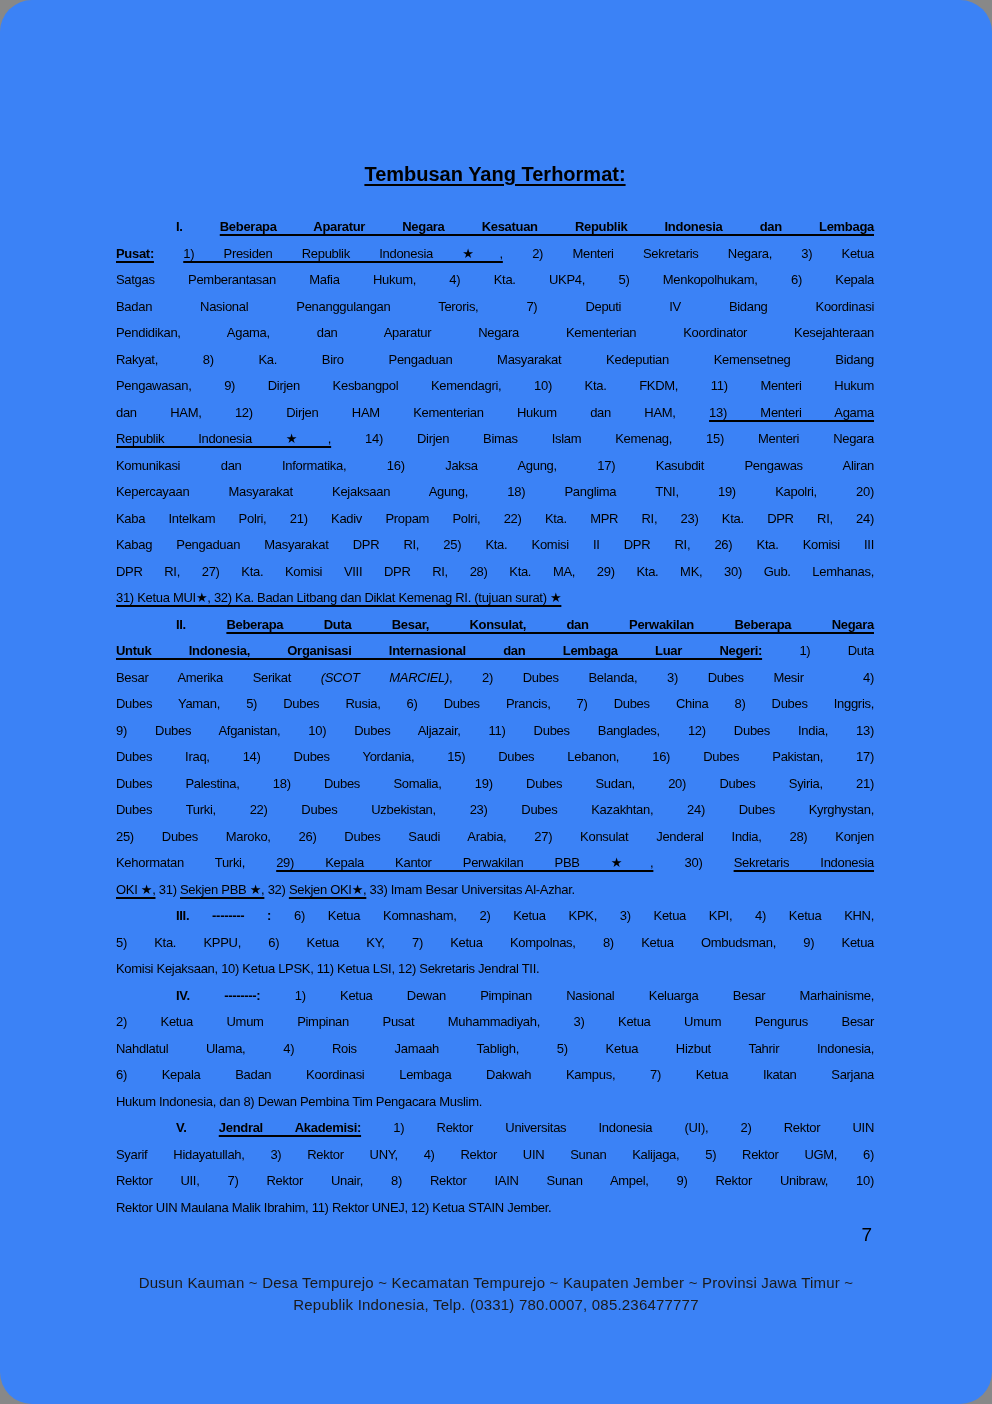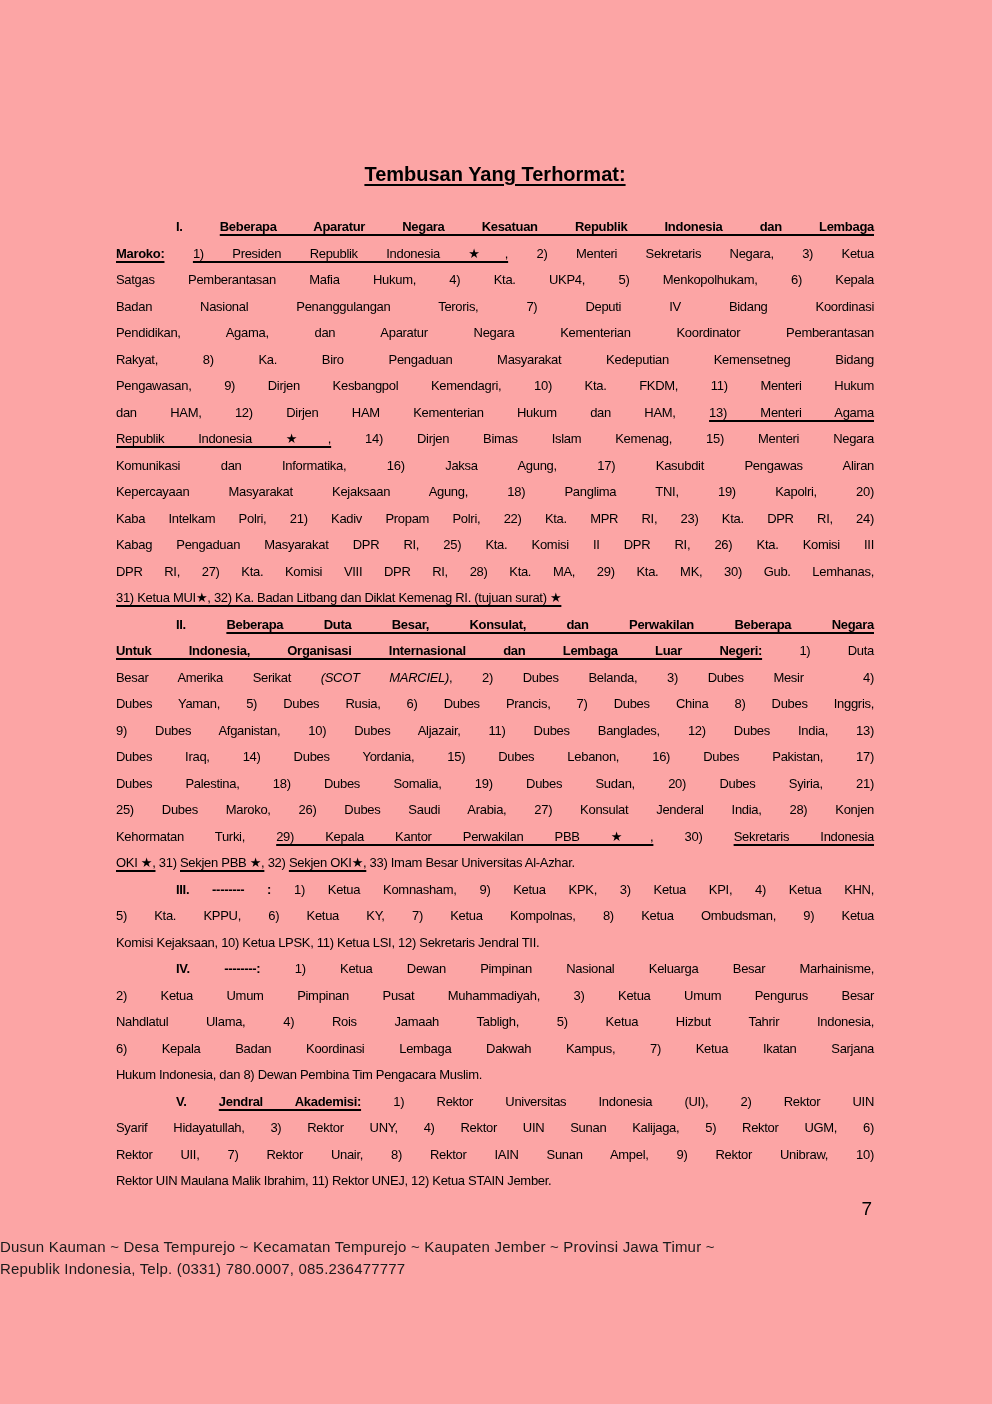--- a/index.html
+++ b/index.html
@@ -1,23 +1,24 @@
 <!DOCTYPE html>
 <html><head>
 <meta charset="utf-8">
 <style>
   html, body { margin: 0; padding: 0; background: #888; }
   .page {
     position: relative;
     width: 992px;
     height: 1404px;
-    background: #fca5a5;
+    background: #3b82f6;
     overflow: hidden;
     font-family: "Liberation Sans", "DejaVu Sans", sans-serif;
     color: #000;
+    border-radius: 32px;
   }
   .content {
     position: absolute;
     left: 116px;
     top: 161px;
     width: 758px;
   }
   .doc-title {
     font-size: 20px;
     font-weight: bold;
@@ -48,65 +49,67 @@
   .page-number {
     font-size: 19px;
     line-height: 27px;
     text-align: right;
     padding-right: 2px;
   }
   .footer {
     position: absolute;
     left: 0;
     right: 0;
-    top: 1236px;
+    top: 1272px;
+    text-align: center;
     font-size: 15px;
     line-height: 21.5px;
     letter-spacing: 0.2px;
     color: #1a1a1a;
   }
 </style>
 </head>
 <body>
 
 <div class="page">
   <div class="content">
     <h1 class="doc-title">Tembusan Yang Terhormat:</h1>
     <div class="doc-body">
         <div class="para">
           <div class="line first"><span class="seg b">I. </span><span class="seg b u">Beberapa Aparatur Negara Kesatuan Republik Indonesia dan Lembaga</span></div>
-          <div class="line"><span class="seg b u">Maroko:</span><span class="seg"> </span><span class="seg u">1) Presiden Republik Indonesia ★,</span><span class="seg"> 2) Menteri Sekretaris Negara, 3) Ketua</span></div>
+          <div class="line"><span class="seg b u">Pusat:</span><span class="seg"> </span><span class="seg u">1) Presiden Republik Indonesia ★,</span><span class="seg"> 2) Menteri Sekretaris Negara, 3) Ketua</span></div>
           <div class="line"><span class="seg">Satgas Pemberantasan Mafia Hukum, 4) Kta. UKP4, 5) Menkopolhukam, 6) Kepala</span></div>
           <div class="line"><span class="seg">Badan Nasional Penanggulangan Teroris, 7) Deputi IV Bidang Koordinasi</span></div>
-          <div class="line"><span class="seg">Pendidikan, Agama, dan Aparatur Negara Kementerian Koordinator Pemberantasan</span></div>
+          <div class="line"><span class="seg">Pendidikan, Agama, dan Aparatur Negara Kementerian Koordinator Kesejahteraan</span></div>
           <div class="line"><span class="seg">Rakyat, 8) Ka. Biro Pengaduan Masyarakat Kedeputian Kemensetneg Bidang</span></div>
           <div class="line"><span class="seg">Pengawasan, 9) Dirjen Kesbangpol Kemendagri, 10) Kta. FKDM, 11) Menteri Hukum</span></div>
           <div class="line"><span class="seg">dan HAM, 12) Dirjen HAM Kementerian Hukum dan HAM, </span><span class="seg u">13) Menteri Agama</span></div>
           <div class="line"><span class="seg u">Republik Indonesia ★,</span><span class="seg"> 14) Dirjen Bimas Islam Kemenag, 15) Menteri Negara</span></div>
           <div class="line"><span class="seg">Komunikasi dan Informatika, 16) Jaksa Agung, 17) Kasubdit Pengawas Aliran</span></div>
           <div class="line"><span class="seg">Kepercayaan Masyarakat Kejaksaan Agung, 18) Panglima TNI, 19) Kapolri, 20)</span></div>
           <div class="line"><span class="seg">Kaba Intelkam Polri, 21) Kadiv Propam Polri, 22) Kta. MPR RI, 23) Kta. DPR RI, 24)</span></div>
           <div class="line"><span class="seg">Kabag Pengaduan Masyarakat DPR RI, 25) Kta. Komisi II DPR RI, 26) Kta. Komisi III</span></div>
           <div class="line"><span class="seg">DPR RI, 27) Kta. Komisi VIII DPR RI, 28) Kta. MA, 29) Kta. MK, 30) Gub. Lemhanas,</span></div>
           <div class="line last"><span class="seg u">31) Ketua MUI★, 32) Ka. Badan Litbang dan Diklat Kemenag RI. (tujuan surat) ★</span></div>
         </div>
         <div class="para">
           <div class="line first"><span class="seg b">II. </span><span class="seg b u">Beberapa Duta Besar, Konsulat, dan Perwakilan Beberapa Negara</span></div>
           <div class="line"><span class="seg b u">Untuk Indonesia, Organisasi Internasional dan Lembaga Luar Negeri:</span><span class="seg"> 1) Duta</span></div>
           <div class="line"><span class="seg">Besar Amerika Serikat </span><span class="seg i">(SCOT MARCIEL)</span><span class="seg">, 2) Dubes Belanda, 3) Dubes Mesir&nbsp; 4)</span></div>
           <div class="line"><span class="seg">Dubes Yaman, 5) Dubes Rusia, 6) Dubes Prancis, 7) Dubes China 8) Dubes Inggris,</span></div>
           <div class="line"><span class="seg">9) Dubes Afganistan, 10) Dubes Aljazair, 11) Dubes Banglades, 12) Dubes India, 13)</span></div>
           <div class="line"><span class="seg">Dubes Iraq, 14) Dubes Yordania, 15) Dubes Lebanon, 16) Dubes Pakistan, 17)</span></div>
           <div class="line"><span class="seg">Dubes Palestina, 18) Dubes Somalia, 19) Dubes Sudan, 20) Dubes Syiria, 21)</span></div>
+          <div class="line"><span class="seg">Dubes Turki, 22) Dubes Uzbekistan, 23) Dubes Kazakhtan, 24) Dubes Kyrghystan,</span></div>
           <div class="line"><span class="seg">25) Dubes Maroko, 26) Dubes Saudi Arabia, 27) Konsulat Jenderal India, 28) Konjen</span></div>
           <div class="line"><span class="seg">Kehormatan Turki, </span><span class="seg u">29) Kepala Kantor Perwakilan PBB ★,</span><span class="seg"> 30) </span><span class="seg u">Sekretaris Indonesia</span></div>
           <div class="line last"><span class="seg u">OKI ★,</span><span class="seg"> 31) </span><span class="seg u">Sekjen PBB ★,</span><span class="seg"> 32) </span><span class="seg u">Sekjen OKI★,</span><span class="seg"> 33) Imam Besar Universitas Al-Azhar.</span></div>
         </div>
         <div class="para">
-          <div class="line first"><span class="seg b">III. -------- :</span><span class="seg"> 1) Ketua Komnasham, 9) Ketua KPK, 3) Ketua KPI, 4) Ketua KHN,</span></div>
+          <div class="line first"><span class="seg b">III. -------- :</span><span class="seg"> 6) Ketua Komnasham, 2) Ketua KPK, 3) Ketua KPI, 4) Ketua KHN,</span></div>
           <div class="line"><span class="seg">5) Kta. KPPU, 6) Ketua KY, 7) Ketua Kompolnas, 8) Ketua Ombudsman, 9) Ketua</span></div>
           <div class="line last"><span class="seg">Komisi Kejaksaan, 10) Ketua LPSK, 11) Ketua LSI, 12) Sekretaris Jendral TII.</span></div>
         </div>
         <div class="para">
           <div class="line first"><span class="seg b">IV. --------:</span><span class="seg"> 1) Ketua Dewan Pimpinan Nasional Keluarga Besar Marhainisme,</span></div>
           <div class="line"><span class="seg">2) Ketua Umum Pimpinan Pusat Muhammadiyah, 3) Ketua Umum Pengurus Besar</span></div>
           <div class="line"><span class="seg">Nahdlatul Ulama, 4) Rois Jamaah Tabligh, 5) Ketua Hizbut Tahrir Indonesia,</span></div>
           <div class="line"><span class="seg">6) Kepala Badan Koordinasi Lembaga Dakwah Kampus, 7) Ketua Ikatan Sarjana</span></div>
           <div class="line last"><span class="seg">Hukum Indonesia, dan 8) Dewan Pembina Tim Pengacara Muslim.</span></div>
         </div>

